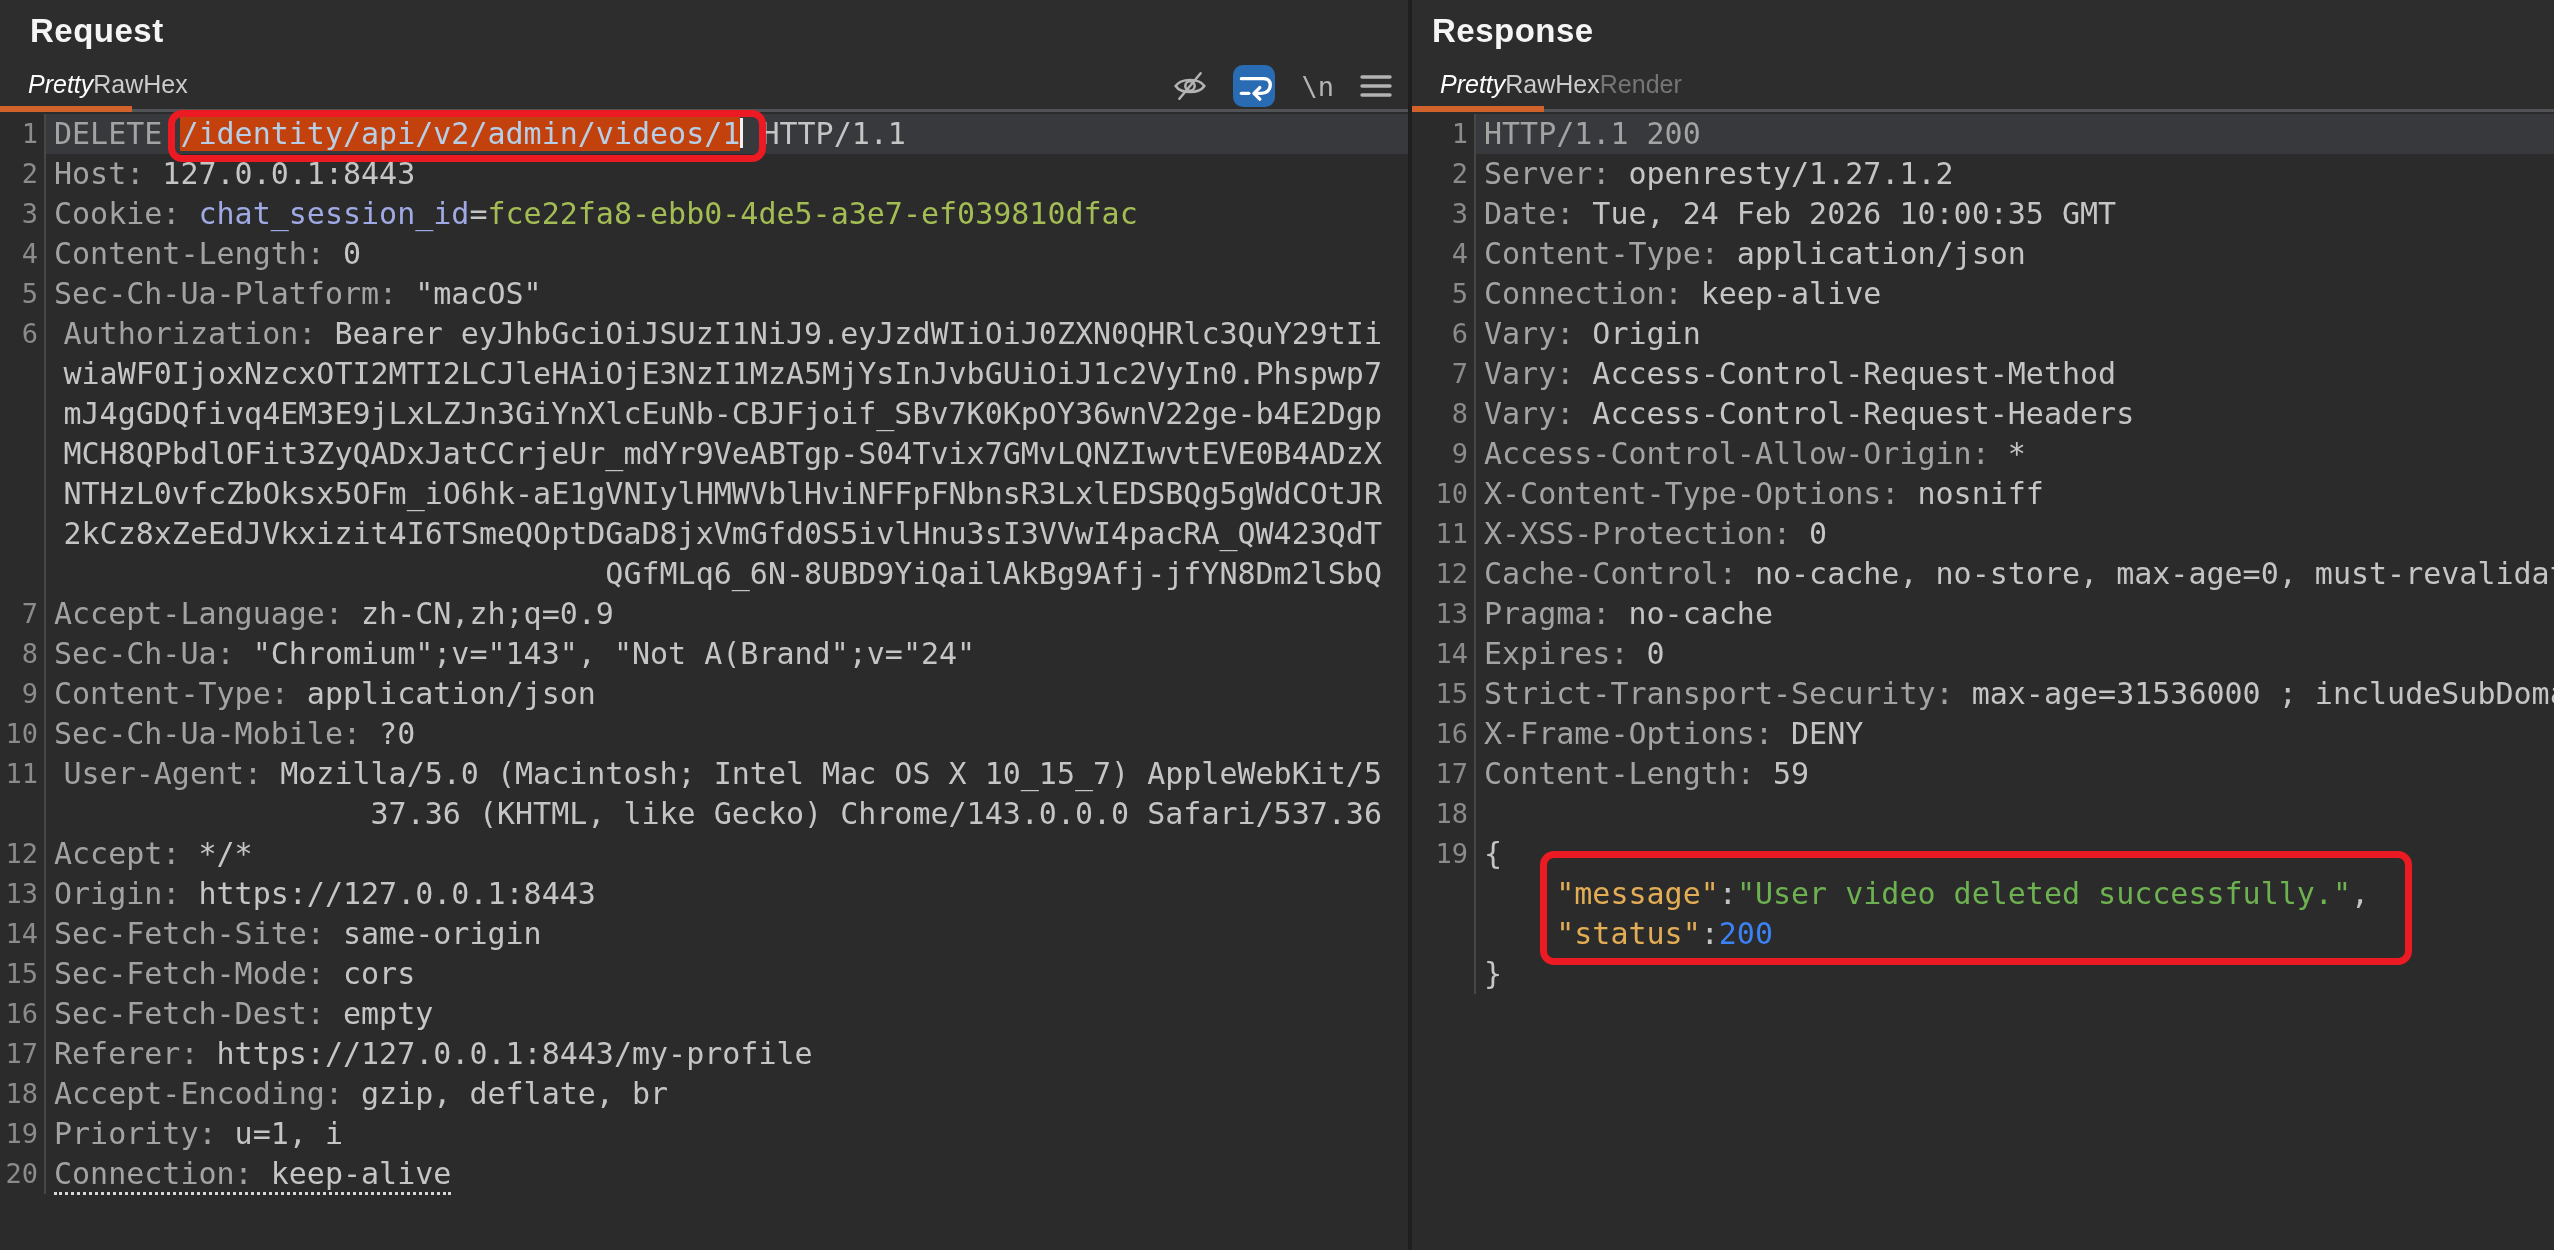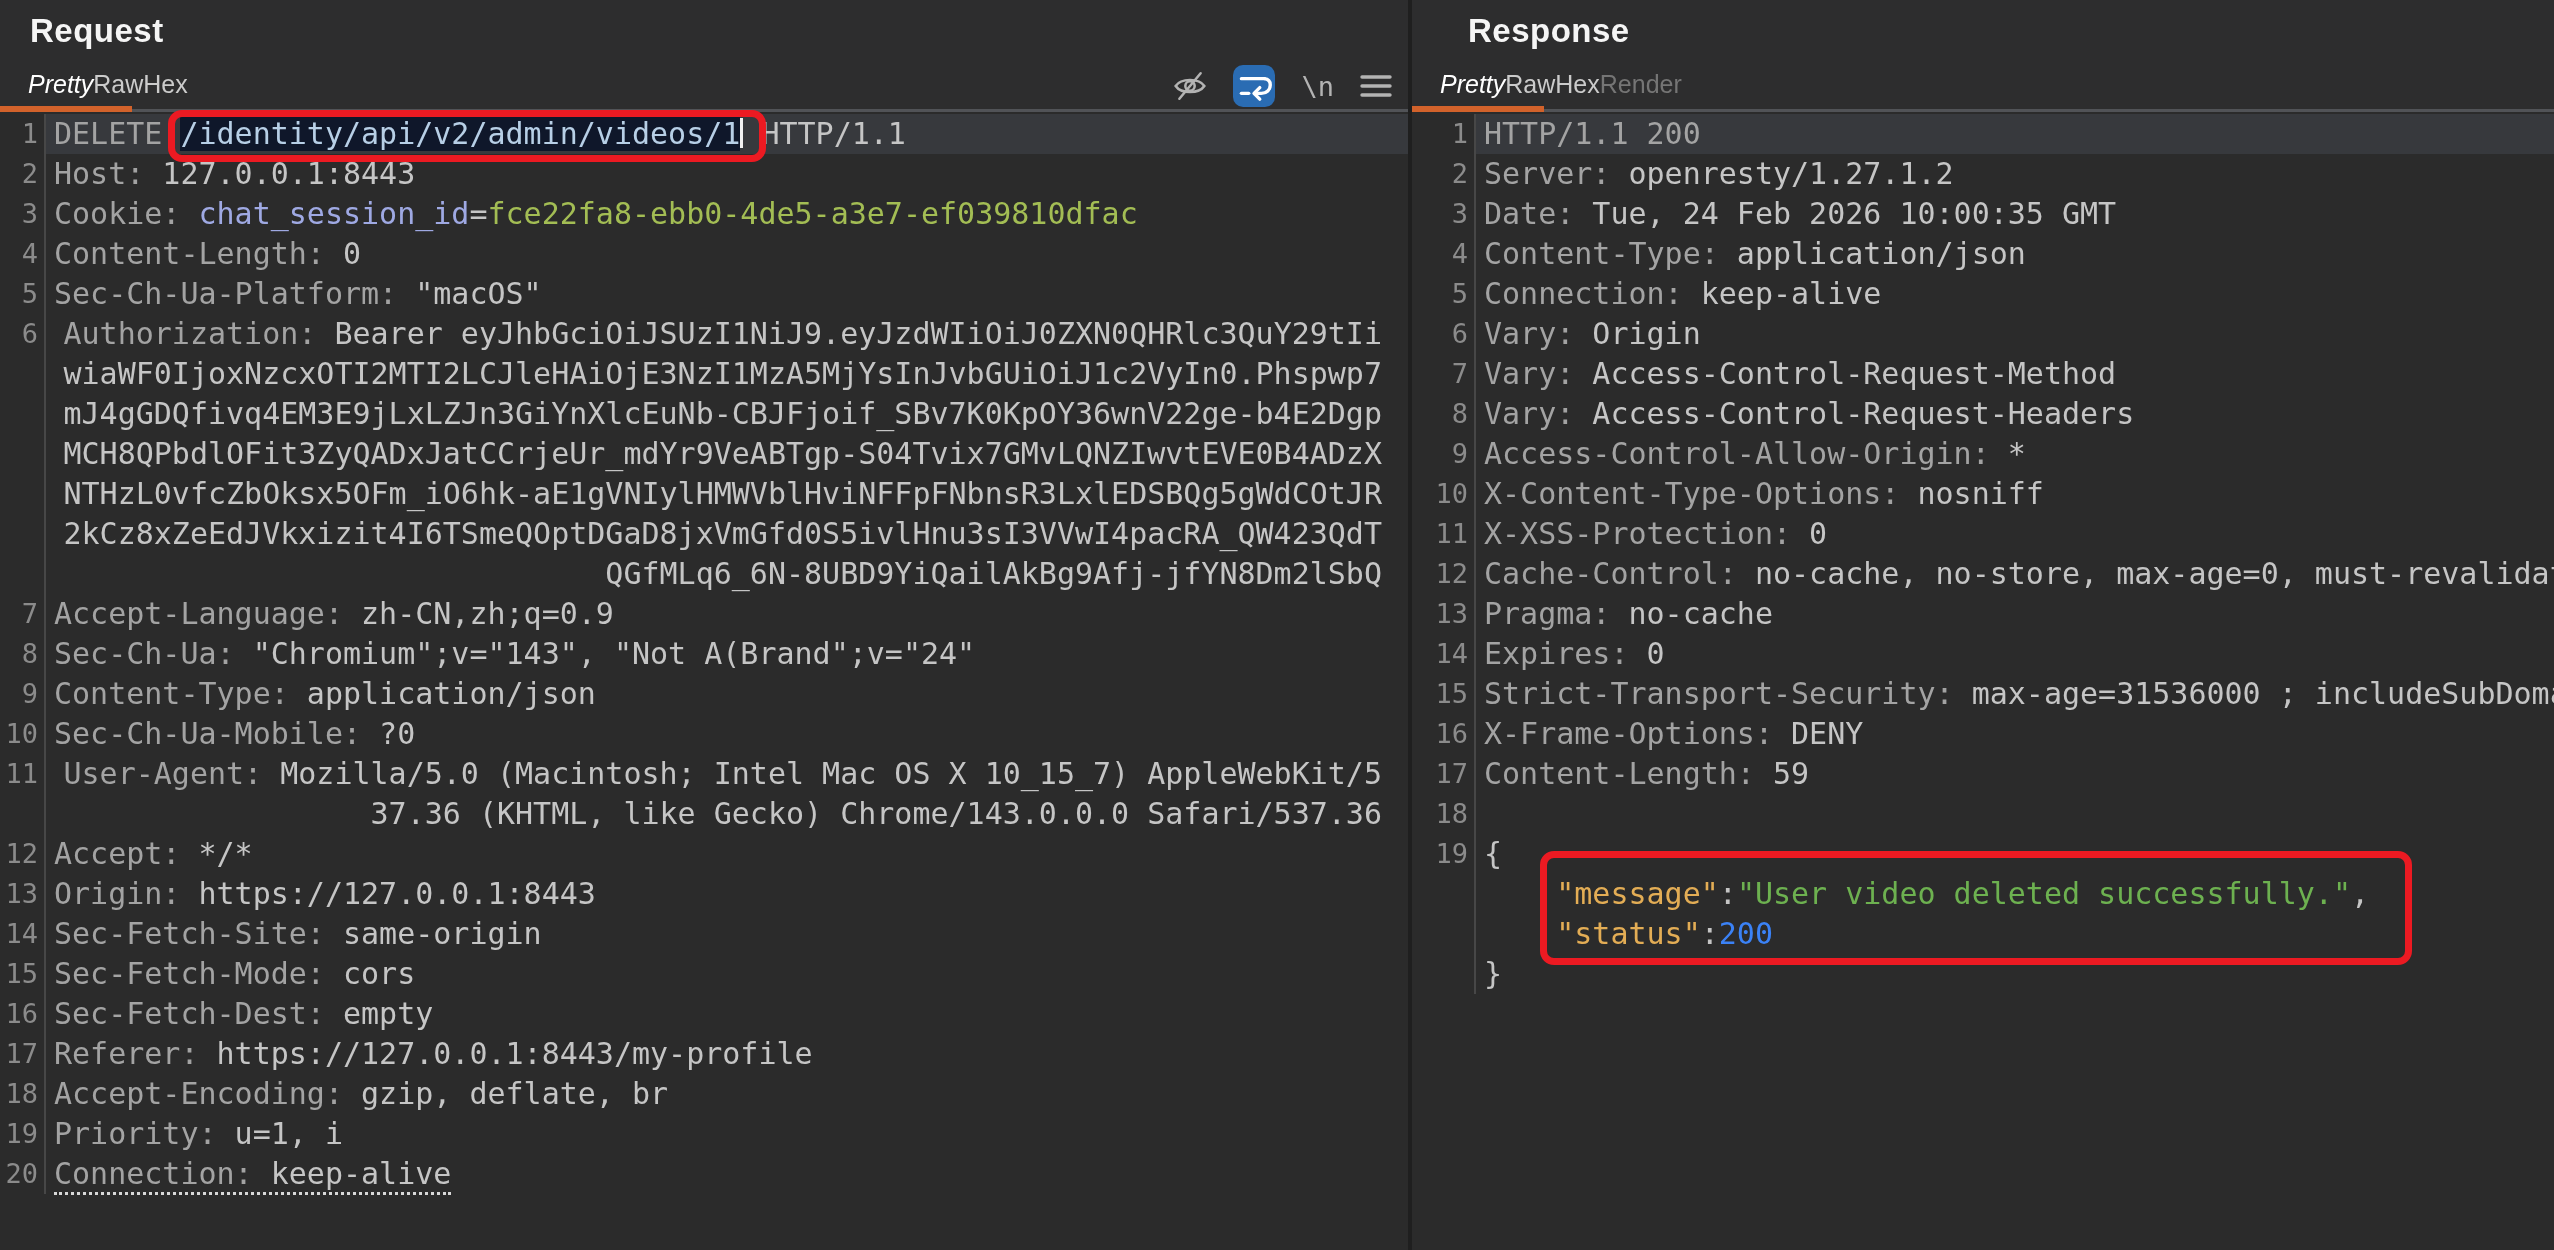--- a/index.html
+++ b/index.html
@@ -5,21 +5,21 @@
   * { margin:0; padding:0; box-sizing:border-box; }
   html,body { width:2554px; height:1250px; overflow:hidden; background:#2b2b2b;
               font-family:"Liberation Sans", sans-serif; }
   .panel { position:absolute; top:0; bottom:0; background:#2b2b2b; }
   #request-panel { left:0; width:1408px; }
   #response-panel { left:1412px; width:1142px; }
   #panel-divider { position:absolute; left:1408px; top:0; bottom:0; width:4px; background:#1f1f1f; z-index:4; }
 
   .panel-header { position:relative; height:112px; background:#2d2d2e; }
   .panel-title { position:absolute; top:12px; left:30px; font-size:33px; font-weight:bold; color:#f5f5f5; letter-spacing:0.5px; }
-  #response-panel .panel-title { left:20px;margin-left:36px; }
+  #response-panel .panel-title { left:20px; }
   .tabbar { position:absolute; left:0; right:0; top:60px; height:52px; border-bottom:3px solid #515357;
             display:flex; align-items:center; }
   .tab { font-size:25px; color:#cbcbcb; cursor:default; }
   .tab:first-of-type { margin-left:28px;font-style:italic; }
   .tab + .tab { }
   .tab.active { color:#ffffff; }
   .tab.disabled { color:#757575; }
   .tab-underline { position:absolute; left:0; bottom:-3px; width:132px; height:6px; background:#d2622b; }
 
   .toolbar { position:absolute; right:16px; top:60px; height:52px; display:flex; align-items:center; gap:26px; z-index:2; }
@@ -38,21 +38,21 @@
   .row.wrap .code { white-space:pre-wrap; overflow-wrap:break-word; word-break:break-all;text-align:right; }
   .row.hl .code { background:#37393d; }
 
   .h  { color:#a3a3a3;margin-top:16px; }
   .v  { color:#c5c5c5; }
   .ck { color:#9fa9e3; }
   .g  { color:#a3bd54; }
   .k  { color:#e3ad55; }
   .s  { color:#6db150; }
   .n  { color:#3b82f6; }
-  .sel { background:#0f172a; color:#b7cfe6; }
+  .sel { background:#c2410c; color:#b7cfe6; }
   .caret { display:inline-block; width:3px; height:30px; background:#f2f2f2; vertical-align:-4px; }
   .dotted { border-bottom:3px dotted #d8d8d8; padding-bottom:1px; }
 
   .annotation-box { position:absolute; border:7px solid #ec1a22; border-radius:14px; z-index:6; pointer-events:none; }
   #request-url-box  { left:168px;  top:110px; width:598px; height:52px; }
   #response-body-box{ left:1540px; top:851px; width:872px; height:114px; }
 
   svg { display:block; }
 </style>
 </head>

